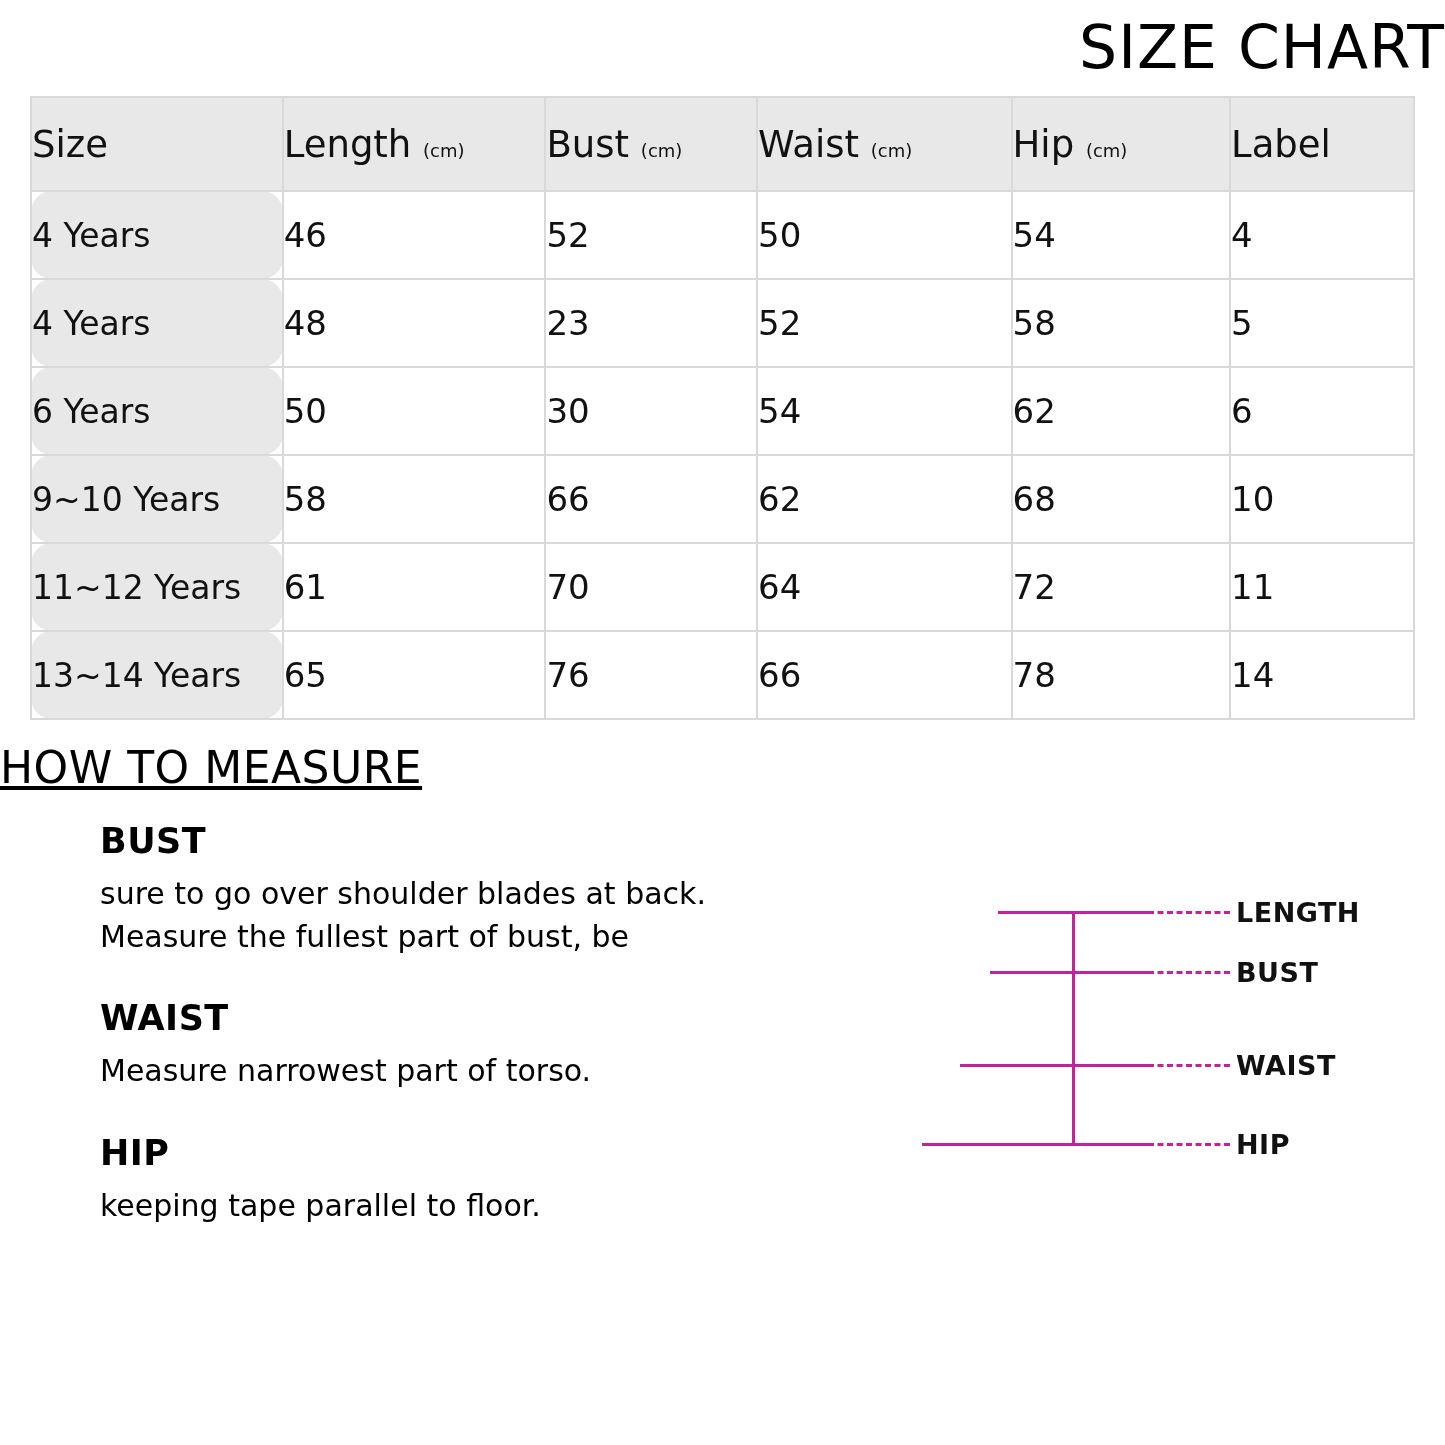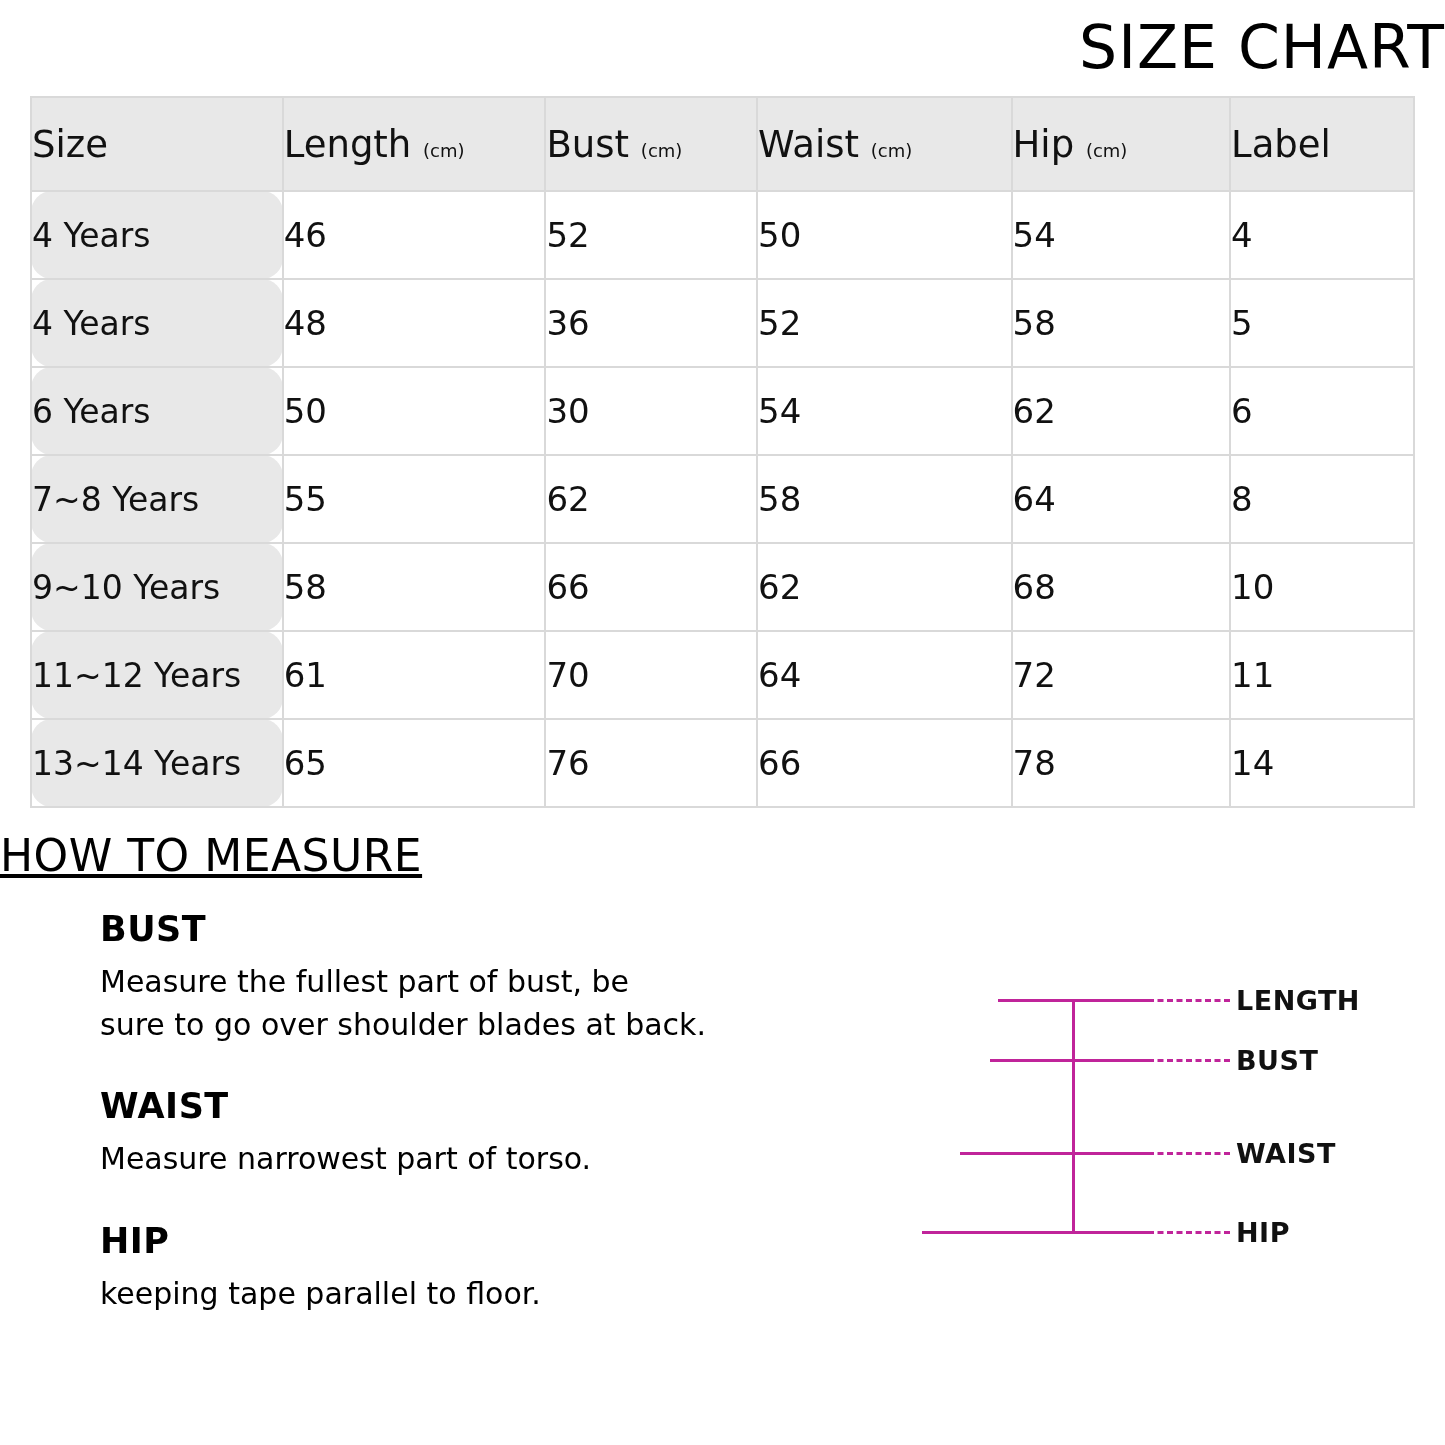--- a/index.html
+++ b/index.html
@@ -186,42 +186,34 @@
         <td class="size-cell">4 Years</td>
         <td>46</td>
         <td>52</td>
         <td>50</td>
         <td>54</td>
         <td>4</td>
       </tr>
       <tr>
         <td class="size-cell">4 Years</td>
         <td>48</td>
-        <td>36</td>
+        <td>23</td>
         <td>52</td>
         <td>58</td>
         <td>5</td>
       </tr>
       <tr>
         <td class="size-cell">6 Years</td>
         <td>50</td>
         <td>30</td>
         <td>54</td>
         <td>62</td>
         <td>6</td>
       </tr>
       <tr>
-        <td class="size-cell">7~8 Years</td>
-        <td>55</td>
-        <td>62</td>
-        <td>58</td>
-        <td>64</td>
-        <td>8</td>
-      </tr>
-      <tr>
         <td class="size-cell">9~10 Years</td>
         <td>58</td>
         <td>66</td>
         <td>62</td>
         <td>68</td>
         <td>10</td>
       </tr>
       <tr>
         <td class="size-cell">11~12 Years</td>
         <td>61</td>
@@ -242,22 +234,22 @@
   </table>
 </div>
 
 <div class="howto-title">HOW TO MEASURE</div>
 
 <div class="lower">
 
   <div class="measure-list">
     <div class="m-block">
       <div class="m-head">BUST</div>
+      <div class="m-body">sure to go over shoulder blades at back.</div>
       <div class="m-body">Measure the fullest part of bust, be</div>
-      <div class="m-body">sure to go over shoulder blades at back.</div>
     </div>
     <div class="m-block">
       <div class="m-head">WAIST</div>
       <div class="m-body">Measure narrowest part of torso.</div>
     </div>
     <div class="m-block">
       <div class="m-head">HIP</div>
       <div class="m-body">keeping tape parallel to floor.</div>
     </div>
   </div>

